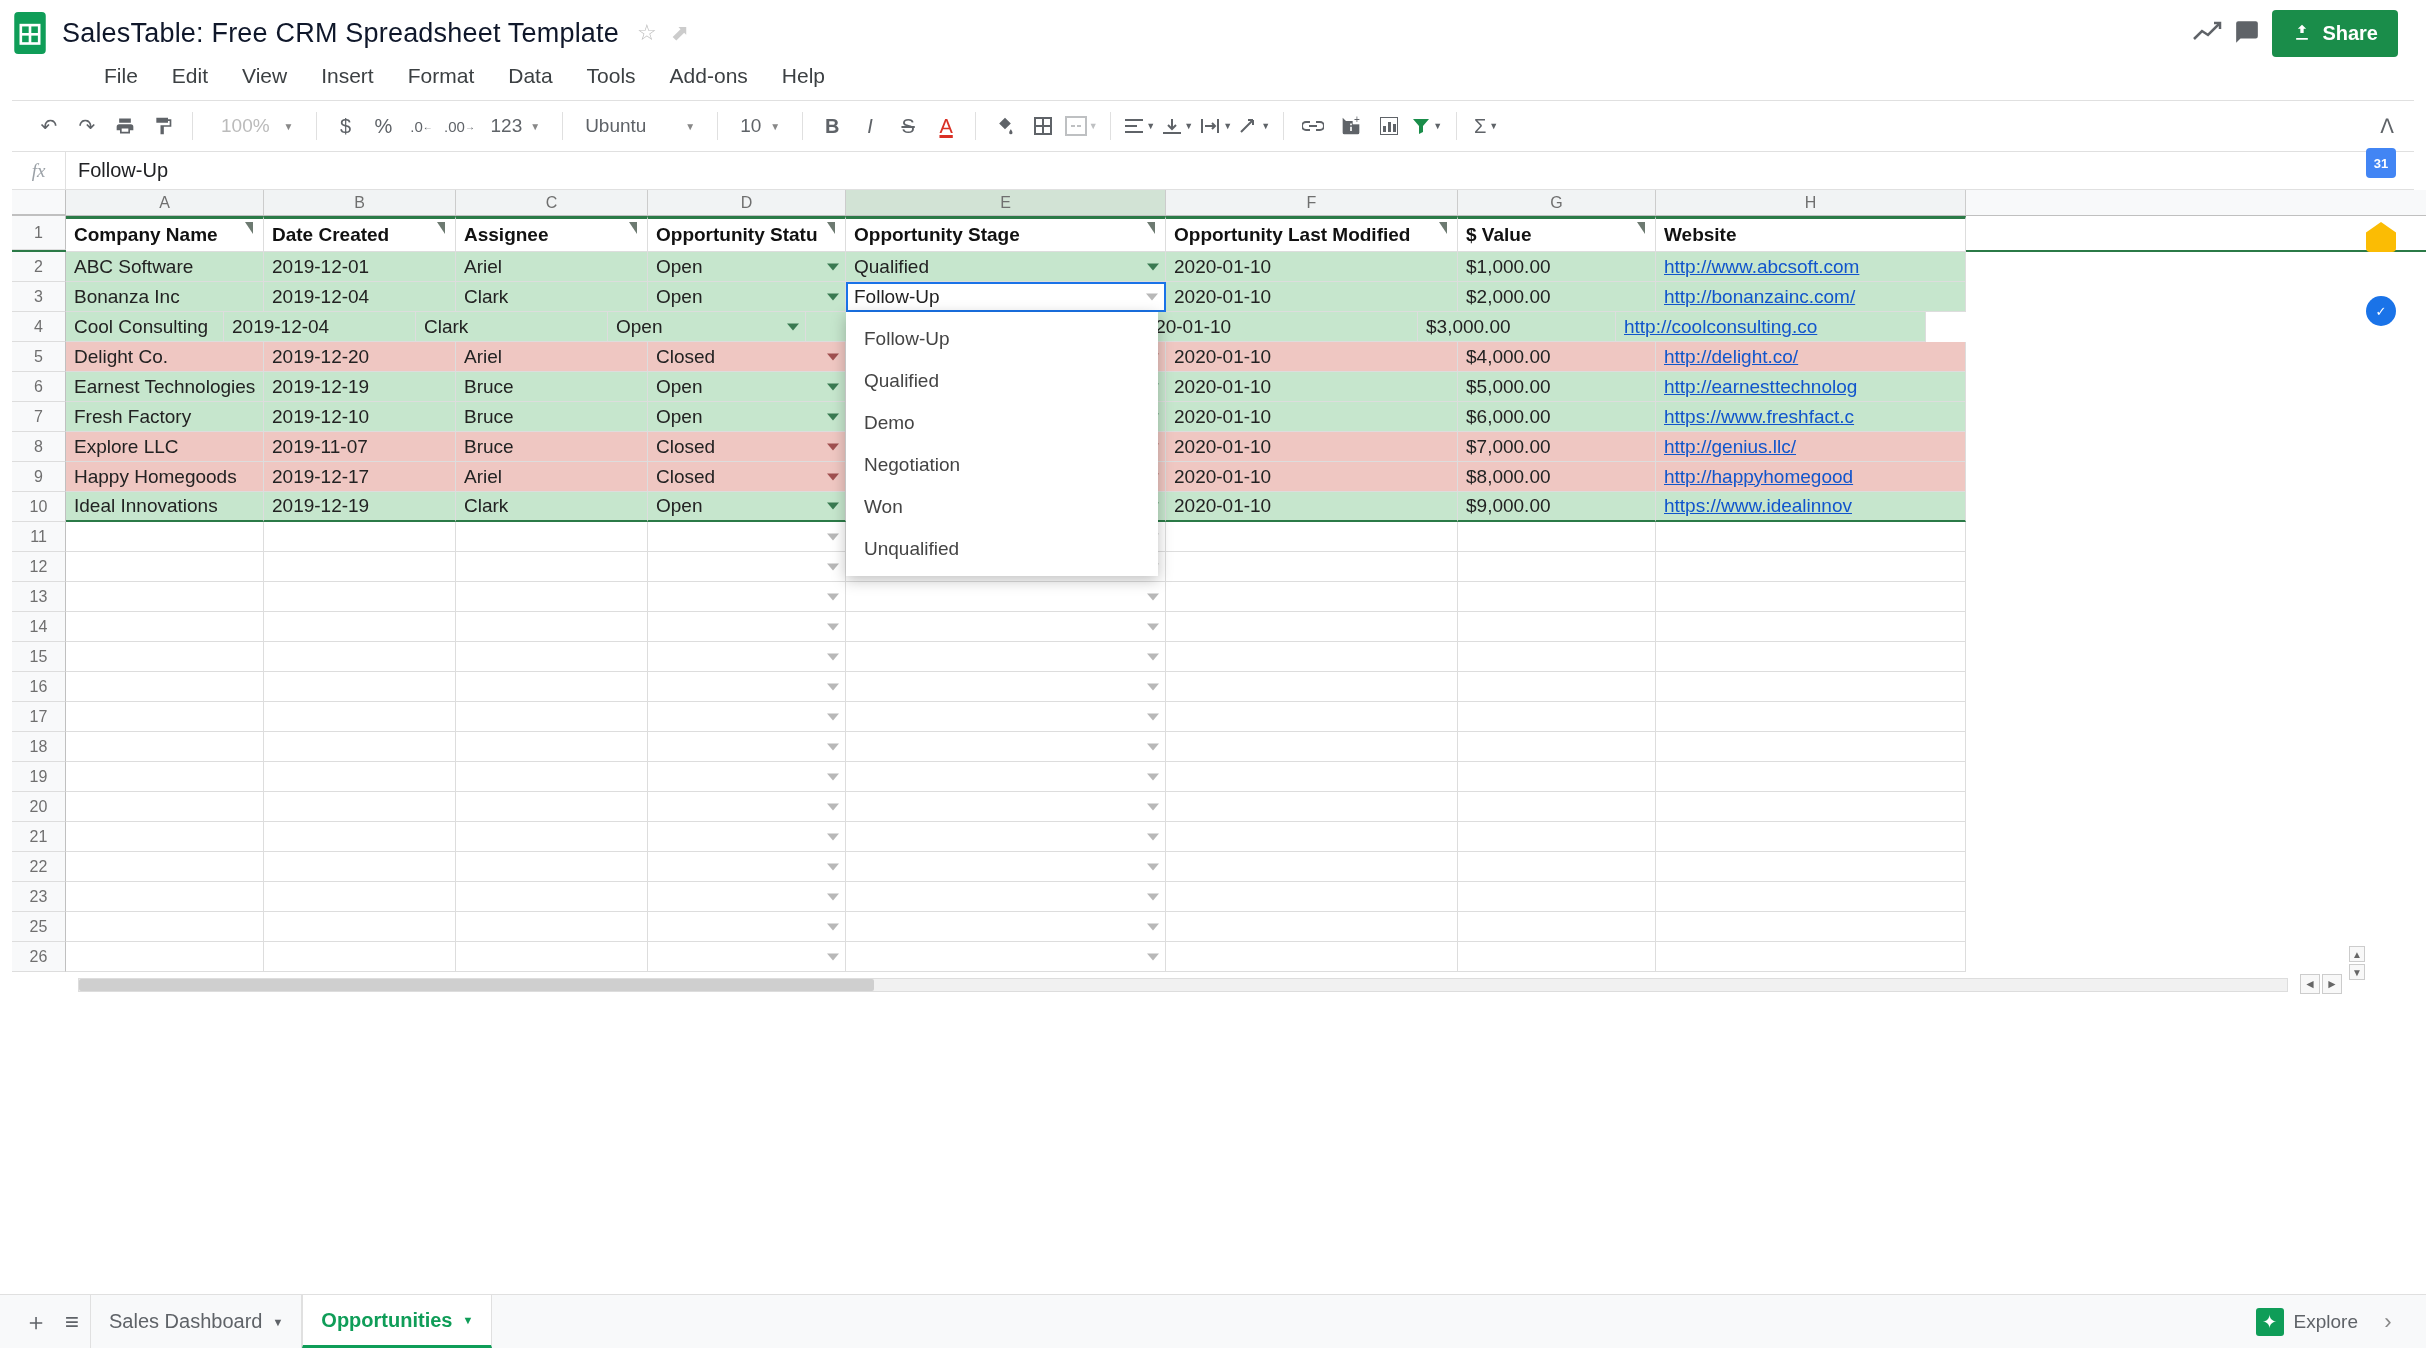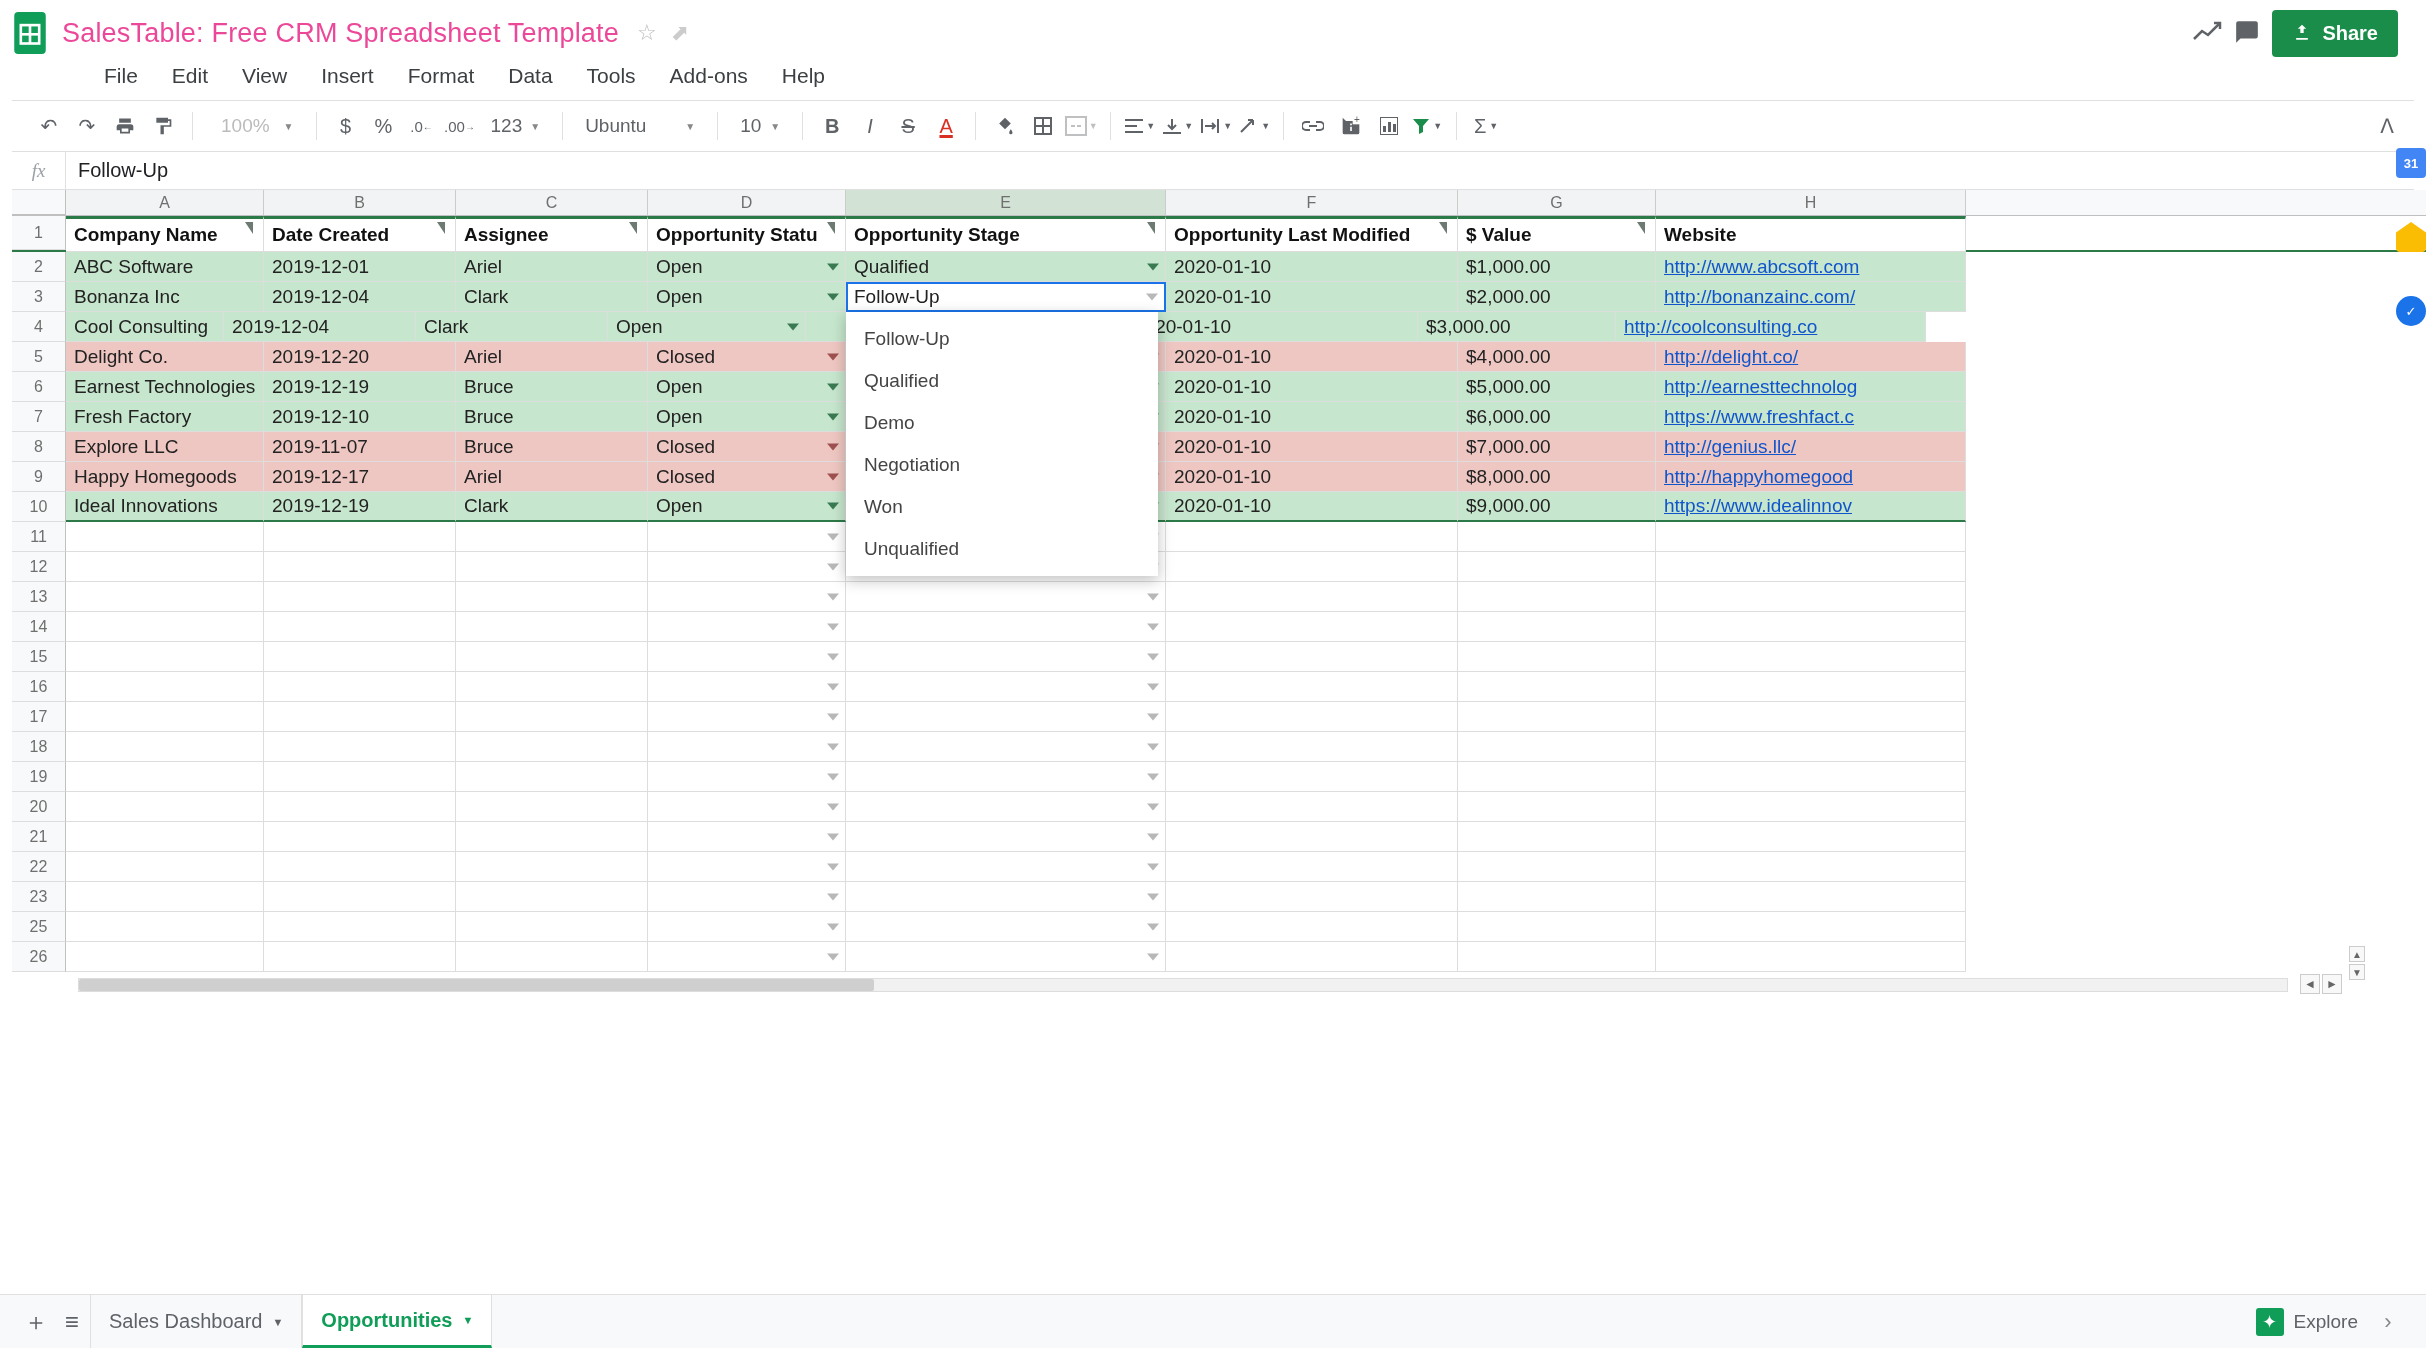--- a/index.html
+++ b/index.html
@@ -2,21 +2,21 @@
 <html><head>
 <meta charset="utf-8">
 <style>
   * { box-sizing: border-box; }
   html, body { margin:0; padding:0; font-family: Arial, sans-serif; font-size:13px; color:#3c4043; background:#fff; height:100%; overflow:hidden; }
   body { width:2426px; height:1348px; transform-origin: top left; }
   
   .titlebar { display:flex; align-items:center; padding:10px 16px 0 12px; height:56px; }
   .doc-logo { width:36px; height:48px; display:flex; align-items:center; justify-content:center; margin-right:14px; }
   .doc-logo svg { width:32px; height:42px; }
-  .doc-title { font-size:27px; color:#ec4899; letter-spacing:0.2px; }
+  .doc-title { font-size:27px; color:#0f172a; letter-spacing:0.2px; }
   .doc-title-icons { margin-left:18px; display:flex; gap:14px; color:#bbb; font-size:22px; }
   .flex-spacer { flex:1; }
   .title-right { display:flex; align-items:center; gap:12px; padding-right:12px; }
   .share-btn { background:#1a8d4a; color:#fff; border:none; border-radius:4px; padding:12px 20px; font-size:20px; font-weight:600; display:flex; align-items:center; gap:10px; cursor:pointer; }
   .trend-icon, .comment-header-icon { color:#5f6368; }
   
   .menubar { display:flex; gap:6px; padding:6px 0 10px 90px; font-size:21px; color:#3c4043; }
   .menu-item { padding:2px 14px; cursor:pointer; }
   
   .toolbar { border-top:1px solid #e0e0e0; border-bottom:1px solid #e0e0e0; background:#fff; display:flex; align-items:center; padding:6px 20px; gap:4px; height:52px; margin: 0 12px; }
@@ -67,21 +67,21 @@
   .dropdown-item { padding:10px 18px; font-size:19px; color:#444; cursor:pointer; }
   
   .sheet-tabs { position:absolute; bottom:0; left:0; right:0; height:54px; border-top:1px solid #e0e0e0; background:#f8f9fa; display:flex; align-items:center; padding:0 18px; }
   .tab-btn { width:36px; height:36px; display:flex; align-items:center; justify-content:center; color:#5f6368; font-size:24px; cursor:pointer; }
   .sheet-tab { padding:0 18px; height:100%; display:flex; align-items:center; gap:10px; font-size:20px; color:#5f6368; cursor:pointer; border-right:1px solid #e0e0e0; border-left:1px solid #e0e0e0; }
   .sheet-tab.active { background:#fff; color:#0f9d58; font-weight:600; border-bottom:3px solid #0f9d58; }
   .sheet-tab .caret { font-size:11px; }
   .explore-btn { margin-left:auto; display:flex; align-items:center; gap:10px; font-size:19px; color:#5f6368; cursor:pointer; padding-right:10px;}
   .explore-icon { width:28px; height:28px; background:#0f9d58; border-radius:3px; display:flex; align-items:center; justify-content:center; color:#fff; font-size:18px;}
   
-  .side-panel { position:absolute; right:0; top:130px; width:60px; display:flex; flex-direction:column; align-items:flex-end; gap:44px; padding-top:18px; }
+  .side-panel { position:absolute; right:0; top:130px; width:60px; display:flex; flex-direction:column; align-items:flex-start; gap:44px; padding-top:18px; }
   .side-icon { width:30px; height:30px; border-radius:4px; }
   .side-cal { background:#4285f4; }
   .side-keep { background:#fbbc04; }
   .side-tasks { background:#1a73e8; border-radius:50%; }
   
   .hscroll-track { height:14px; background:#f1f1f1; border:1px solid #ddd; display:flex; margin:2px 12px 0 66px; }
   .hscroll-thumb { width:36%; background:#cfcfcf; height:100%; border-radius:2px; }
   .sheet-nav { display:flex; align-items:center; gap:2px; margin-right:12px;}
   .sheet-nav-btn { width:20px; height:20px; display:flex; align-items:center; justify-content:center; border:1px solid #ccc; background:#f8f8f8; cursor:pointer; font-size:12px; color:#666;}
   .vscroll-wrap { position:absolute; right:60px; top:226px; width:18px; display:flex; flex-direction:column; align-items:center; }

